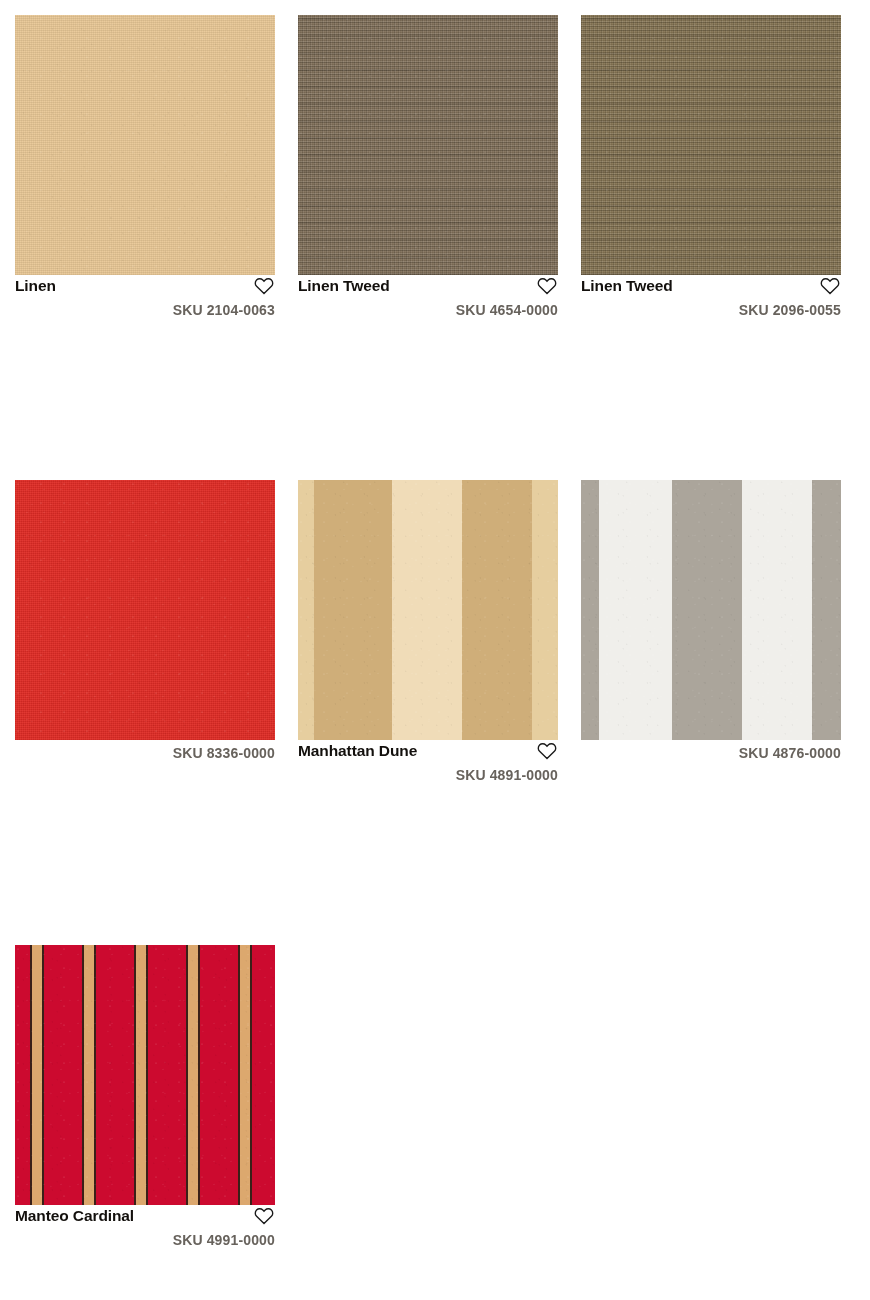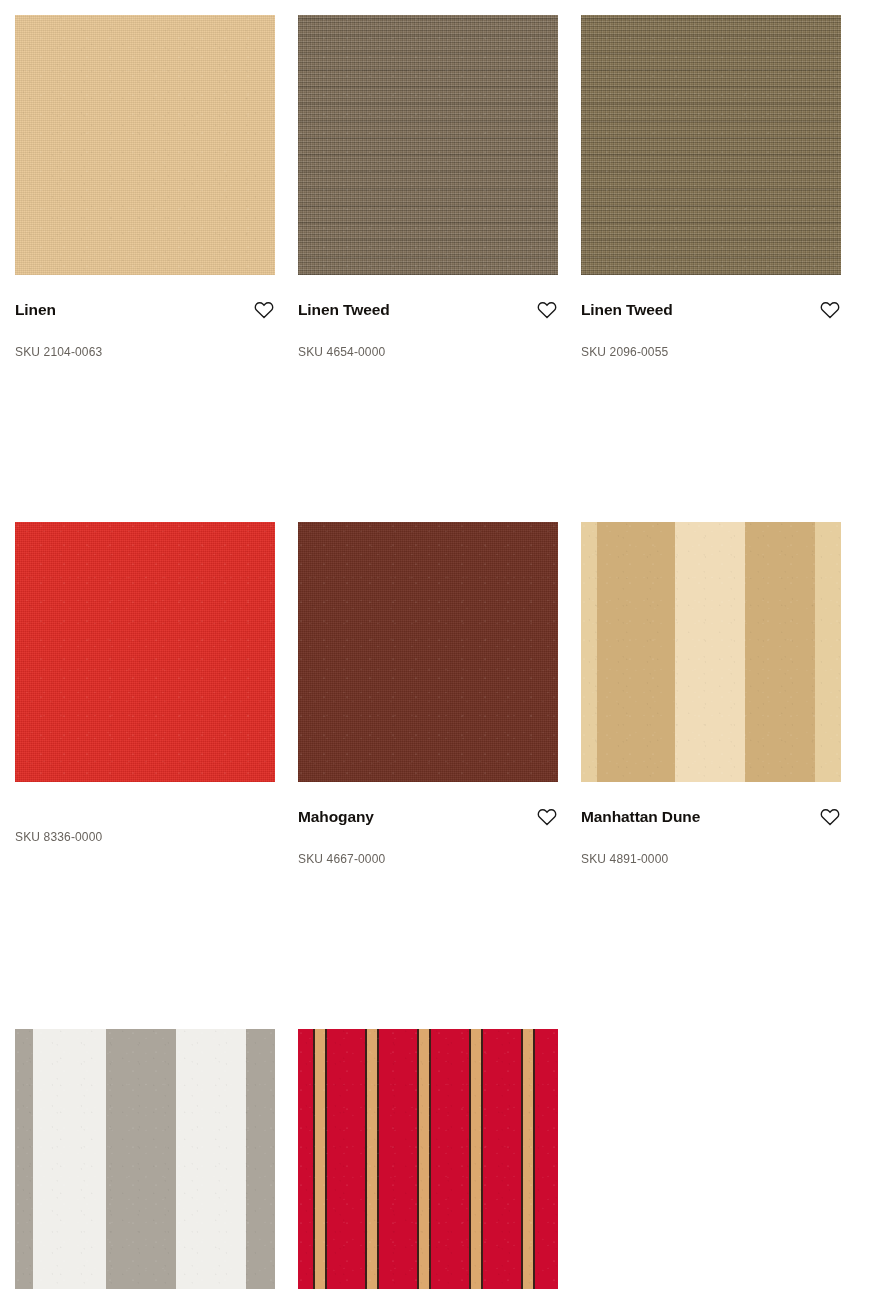--- a/index.html
+++ b/index.html
@@ -83,21 +83,22 @@
         rgba(0,0,0,0.10) 0px, rgba(0,0,0,0.10) 1px,
         rgba(255,255,255,0.07) 1px, rgba(255,255,255,0.07) 2px,
         rgba(0,0,0,0.03) 2px, rgba(0,0,0,0.03) 3px,
         rgba(255,255,255,0.02) 3px, rgba(255,255,255,0.02) 4px),
       repeating-linear-gradient(0deg,
         rgba(0,0,0,0.10) 0px, rgba(0,0,0,0.10) 2px,
         transparent 2px, transparent 17px);
   }
 
   .info {
-    padding-top: 24px;
+    padding-top: 0;
+    text-align: right;
   }
 
   .title-row {
     display: flex;
     align-items: center;
     justify-content: space-between;
     height: 22px;
   }
 
   .title {
@@ -112,23 +113,23 @@
   .heart {
     width: 22px;
     height: 22px;
     flex: 0 0 auto;
     display: block;
     cursor: pointer;
   }
   .heart svg { display: block; }
 
   .sku {
-    margin-top: 24px;
-    font-size: 12px;
-    font-weight: 400;
+    margin-top: 6px;
+    font-size: 14px;
+    font-weight: 700;
     color: #67625c;
     letter-spacing: 0.15px;
     line-height: 14px;
   }
 </style>
 </head>
 <body>
 
 <div class="grid">
 
@@ -177,34 +178,20 @@
     </div>
   </div>
 
   <div class="card" style="margin-top:163px;">
     <div class="swatch weave" id="sw3" style="background: rgb(224, 43, 37);"></div>
     <div class="info">
       <div class="sku">SKU 8336-0000</div>
     </div>
   </div>
 
-  <div class="card" style="margin-top:163px;">
-    <div class="swatch weave" id="sw4" style="background: rgb(110, 48, 34);"></div>
-    <div class="info">
-      <div class="title-row">
-        <span class="title">Mahogany</span>
-        <span class="heart">
-          <svg viewBox="0 0 24 24" width="22" height="22" fill="none" stroke="#1a1a1a" stroke-width="1.5">
-            <path d="M12 20.2 3.9 12.3a4.8 4.8 0 0 1 0-6.8 4.8 4.8 0 0 1 6.8 0l1.3 1.3 1.3-1.3a4.8 4.8 0 0 1 6.8 0 4.8 4.8 0 0 1 0 6.8z"></path>
-          </svg>
-        </span>
-      </div>
-      <div class="sku">SKU 4667-0000</div>
-    </div>
-  </div>
 
 
   <div class="card" style="margin-top:163px;">
     <div class="swatch" id="sw6" style="background-image: linear-gradient(90deg, rgb(230, 206, 159) 0px, rgb(230, 206, 159) 6%, rgb(207, 174, 121) 6%, rgb(207, 174, 121) 36%, rgb(240, 220, 184) 36%, rgb(240, 220, 184) 63%, rgb(207, 174, 121) 63%, rgb(207, 174, 121) 90%, rgb(230, 206, 159) 90%, rgb(230, 206, 159) 100%);"></div>
     <div class="info">
       <div class="title-row">
         <span class="title">Manhattan Dune</span>
         <span class="heart">
           <svg viewBox="0 0 24 24" width="22" height="22" fill="none" stroke="#1a1a1a" stroke-width="1.5">
             <path d="M12 20.2 3.9 12.3a4.8 4.8 0 0 1 0-6.8 4.8 4.8 0 0 1 6.8 0l1.3 1.3 1.3-1.3a4.8 4.8 0 0 1 6.8 0 4.8 4.8 0 0 1 0 6.8z"></path>
@@ -218,17 +205,25 @@
   <div class="card" style="margin-top:163px;">
     <div class="swatch" id="sw7" style="background-image: linear-gradient(90deg, rgb(171, 165, 155) 0px, rgb(171, 165, 155) 7%, rgb(240, 239, 235) 7%, rgb(240, 239, 235) 35%, rgb(171, 165, 155) 35%, rgb(171, 165, 155) 62%, rgb(240, 239, 235) 62%, rgb(240, 239, 235) 89%, rgb(171, 165, 155) 89%, rgb(171, 165, 155) 100%);"></div>
     <div class="info">
       <div class="sku">SKU 4876-0000</div>
     </div>
   </div>
 
   <div class="card" style="margin-top:163px;">
     <div class="swatch" id="sw8" style="background-image: linear-gradient(90deg, rgb(204, 10, 47) 0%, rgb(204, 10, 47) 5.95%, rgb(58, 32, 24) 5.95%, rgb(58, 32, 24) 6.5%, rgb(220, 168, 110) 6.5%, rgb(220, 168, 110) 10.5%, rgb(58, 32, 24) 10.5%, rgb(58, 32, 24) 11.05%, rgb(204, 10, 47) 11.05%, rgb(204, 10, 47) 25.95%, rgb(58, 32, 24) 25.95%, rgb(58, 32, 24) 26.5%, rgb(220, 168, 110) 26.5%, rgb(220, 168, 110) 30.5%, rgb(58, 32, 24) 30.5%, rgb(58, 32, 24) 31.05%, rgb(204, 10, 47) 31.05%, rgb(204, 10, 47) 45.95%, rgb(58, 32, 24) 45.95%, rgb(58, 32, 24) 46.5%, rgb(220, 168, 110) 46.5%, rgb(220, 168, 110) 50.5%, rgb(58, 32, 24) 50.5%, rgb(58, 32, 24) 51.05%, rgb(204, 10, 47) 51.05%, rgb(204, 10, 47) 65.95%, rgb(58, 32, 24) 65.95%, rgb(58, 32, 24) 66.5%, rgb(220, 168, 110) 66.5%, rgb(220, 168, 110) 70.5%, rgb(58, 32, 24) 70.5%, rgb(58, 32, 24) 71.05%, rgb(204, 10, 47) 71.05%, rgb(204, 10, 47) 85.95%, rgb(58, 32, 24) 85.95%, rgb(58, 32, 24) 86.5%, rgb(220, 168, 110) 86.5%, rgb(220, 168, 110) 90.5%, rgb(58, 32, 24) 90.5%, rgb(58, 32, 24) 91.05%, rgb(204, 10, 47) 91.05%, rgb(204, 10, 47) 100%);"></div>
     <div class="info">
+      <div class="title-row">
+        <span class="title">Manteo Cardinal</span>
+        <span class="heart">
+          <svg viewBox="0 0 24 24" width="22" height="22" fill="none" stroke="#1a1a1a" stroke-width="1.5">
+            <path d="M12 20.2 3.9 12.3a4.8 4.8 0 0 1 0-6.8 4.8 4.8 0 0 1 6.8 0l1.3 1.3 1.3-1.3a4.8 4.8 0 0 1 6.8 0 4.8 4.8 0 0 1 0 6.8z"></path>
+          </svg>
+        </span>
+      </div>
       <div class="sku">SKU 4991-0000</div>
     </div>
   </div>
 
 </div>
 
 </body></html>

